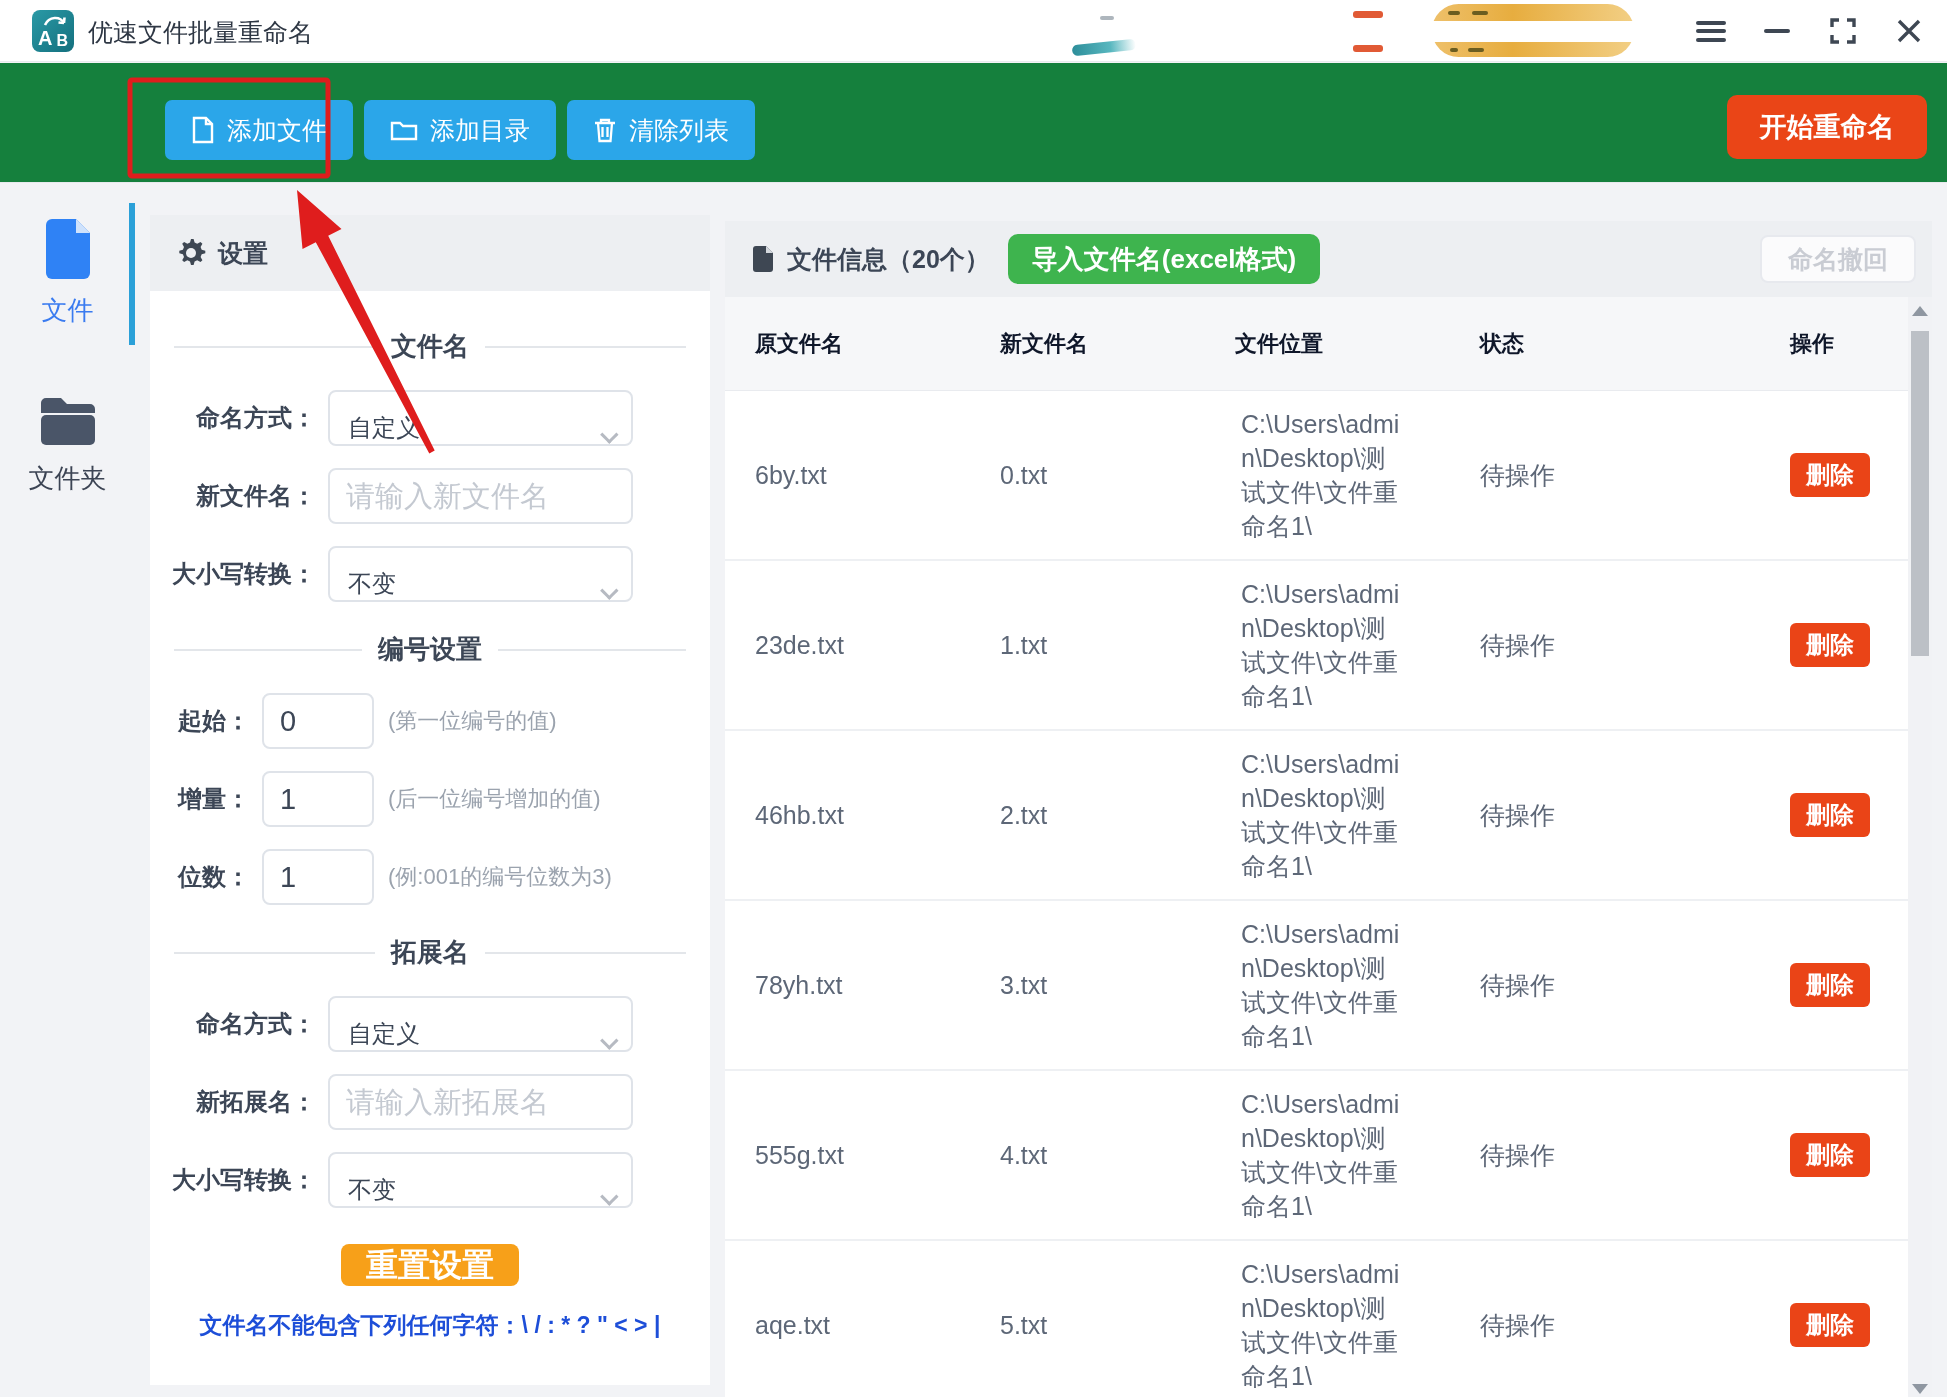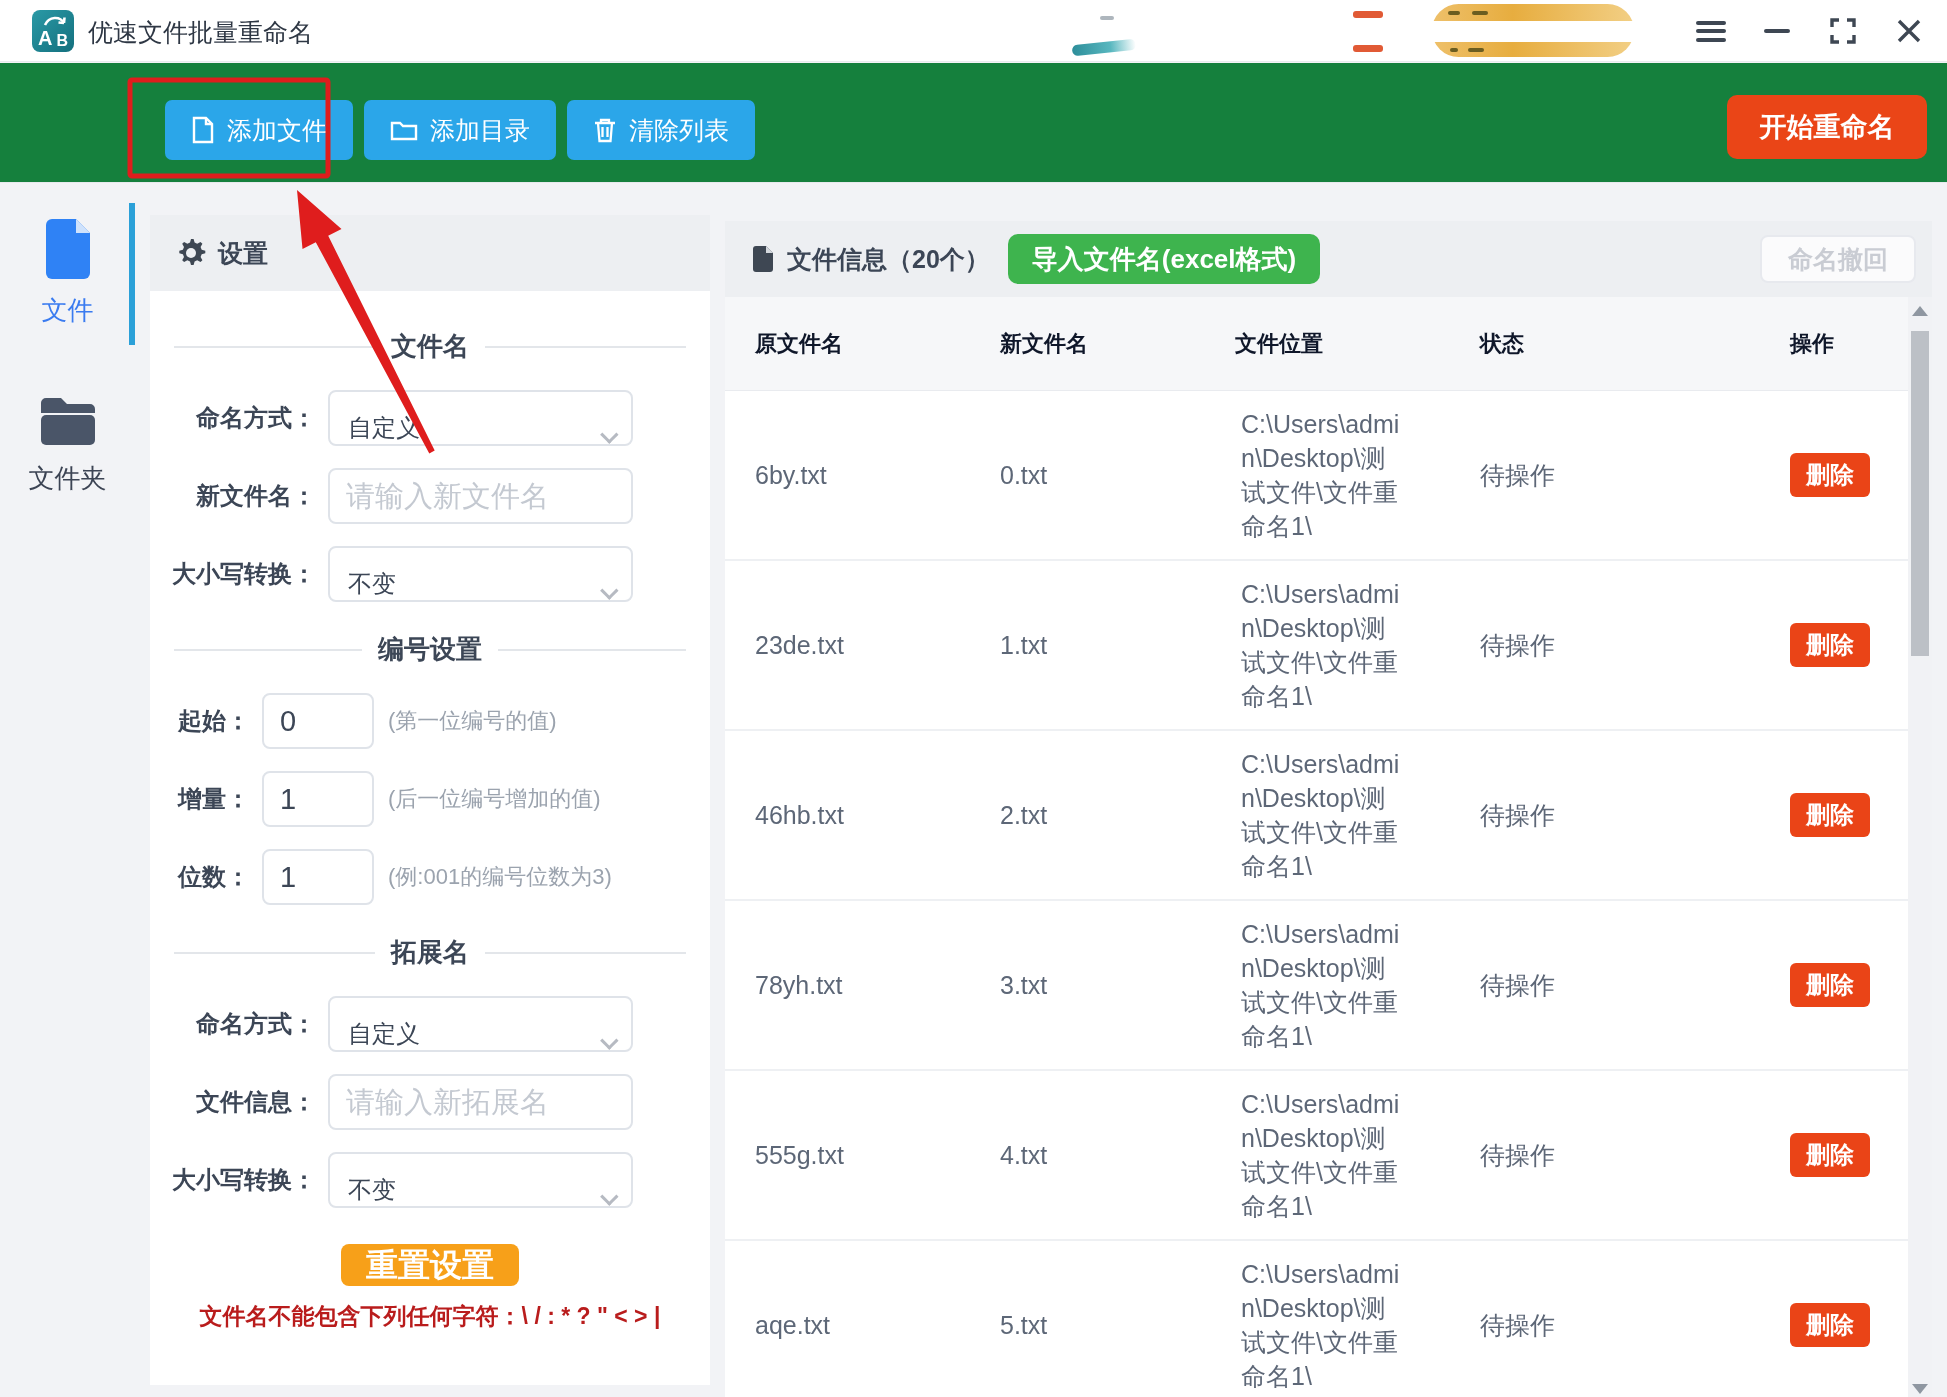--- a/index.html
+++ b/index.html
@@ -76,21 +76,21 @@
   .chev { margin-left:auto; width:13px; height:13px; border-right:3px solid #b6bac2;
           border-bottom:3px solid #b6bac2; transform:rotate(45deg) translateY(-4px); }
   .txt { width:305px; height:56px; border:2px solid #dfe3e9; border-radius:8px; font-size:29px;
          padding:0 16px; color:#3c4656; font-family:inherit; }
   .txt::placeholder { color:#c4c9d1; }
   .txt.numv { width:112px; }
   .hint { margin-left:14px; font-size:22px; color:#9ba3ae; }
   .resetbtn { display:block; margin:36px auto 0; width:178px; height:42px; background:#f7a019; color:#fff;
               font-size:32px; font-weight:bold; border:none; border-radius:8px; cursor:pointer;
               font-family:inherit; }
-  .warn { margin-top:15px; text-align:center; font-size:23px; font-weight:bold; color:#b91c1c; }
+  .warn { margin-top:24px; text-align:center; font-size:23px; font-weight:bold; color:#1d4ed8; }
 
   
   .importbtn { margin-left:18px; height:50px; padding:0 24px; background:#3eb44e; border:none;
                border-radius:10px; color:#fff; font-size:26px; font-weight:bold; cursor:pointer;
                font-family:inherit; }
   .undobtn { margin-left:auto; height:48px; padding:0 26px; background:#fbfbfc; border:2px solid #e7e9ee;
              border-radius:8px; color:#c9ccd3; font-size:25px; font-weight:bold; font-family:inherit; }
 
   
   .thead { display:flex; align-items:center; height:94px; background:#f6f7f9; width:1183px;
@@ -275,21 +275,21 @@
         <span class="line"></span>
       </div>
       <div class="frow">
         <label>命名方式：</label>
         <div class="select">
           <span>自定义</span>
           <i class="chev"></i>
         </div>
       </div>
       <div class="frow">
-        <label>文件信息：</label>
+        <label>新拓展名：</label>
         <input class="txt" placeholder="请输入新拓展名" style="">
       </div>
       <div class="frow">
         <label>大小写转换：</label>
         <div class="select">
           <span>不变</span>
           <i class="chev"></i>
         </div>
       </div>
 

